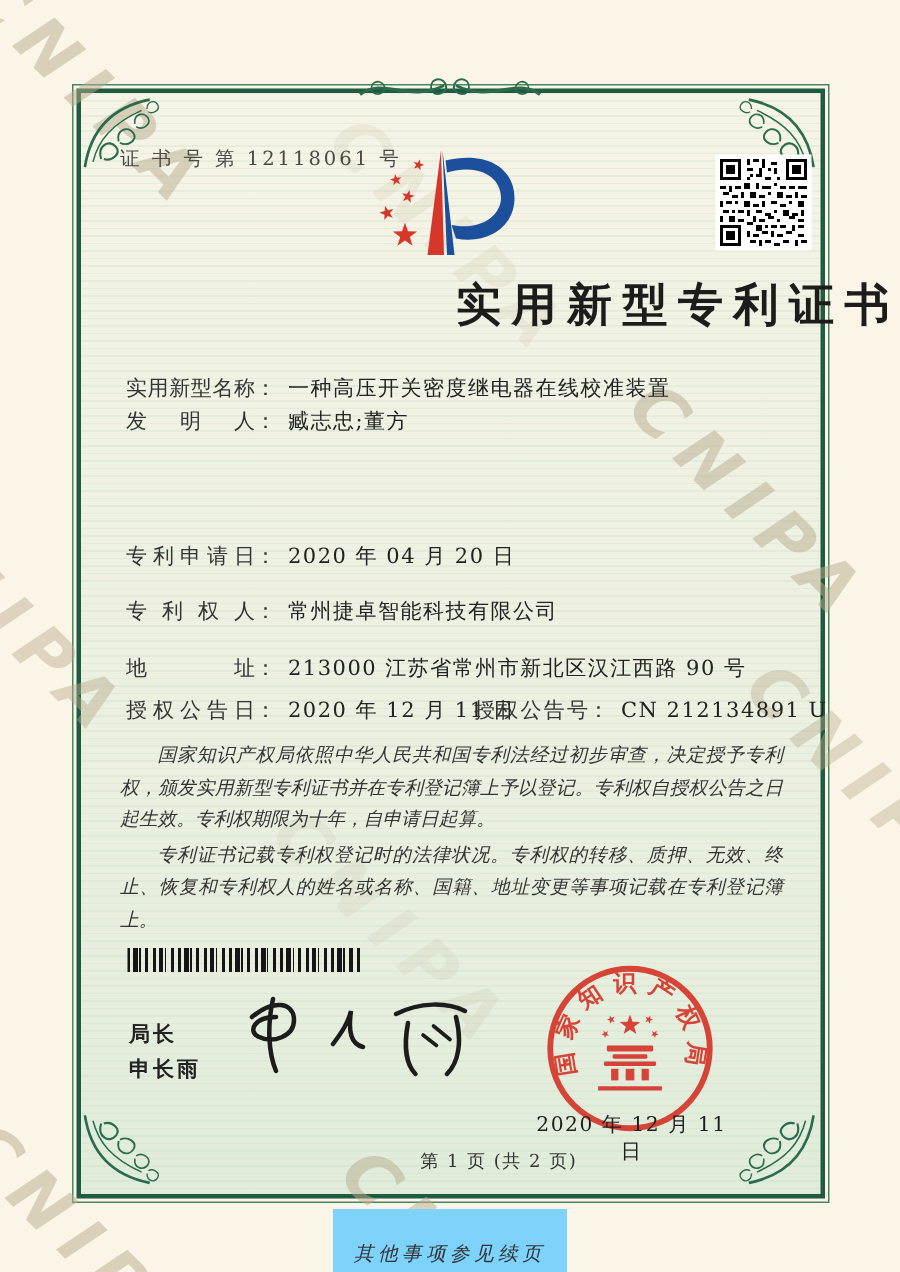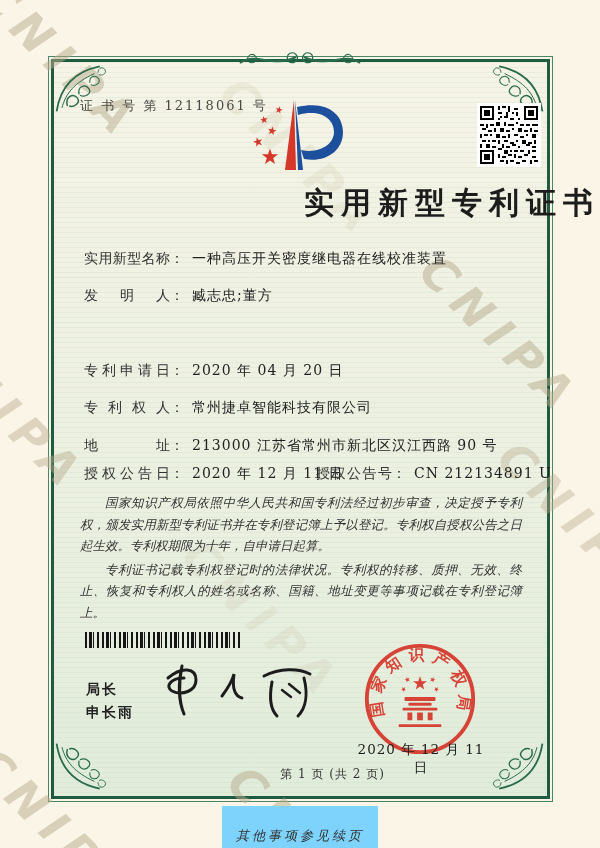--- a/index.html
+++ b/index.html
@@ -161,21 +161,21 @@
           <path d="M9 0h1v2h-1zM11 0h2v1h-2zM14 0h1v3h-1zM17 1h2v1h-2zM9 3h2v1h-2zM13 3h1v2h-1zM16 3h1v1h-1zM18 3h1v2h-1zM10 5h1v1h-1zM12 5h2v1h-2zM15 6h2v1h-2zM9 6h1v1h-1zM19 6h1v1h-1zM0 9h2v1h-2zM3 9h1v2h-1zM5 9h2v1h-2zM8 8h2v2h-2zM12 8h1v2h-1zM14 9h3v1h-3zM18 8h1v1h-1zM20 9h2v1h-2zM23 9h2v1h-2zM26 9h3v1h-3zM1 11h2v1h-2zM4 12h2v1h-2zM7 11h1v2h-1zM10 11h2v2h-2zM13 12h2v1h-2zM16 11h1v1h-1zM19 11h2v2h-2zM22 12h2v1h-2zM25 11h1v2h-1zM27 12h2v1h-2zM0 14h1v2h-1zM2 14h2v1h-2zM5 14h1v1h-1zM8 14h2v2h-2zM11 15h2v1h-2zM14 14h1v2h-1zM17 14h2v1h-2zM20 15h2v1h-2zM23 14h1v1h-1zM26 14h2v2h-2zM1 17h2v1h-2zM4 17h1v1h-1zM6 17h2v1h-2zM9 17h1v2h-1zM12 17h2v1h-2zM15 18h2v1h-2zM18 17h1v1h-1zM21 17h2v2h-2zM24 18h2v1h-2zM27 17h1v2h-1zM0 19h1v2h-1zM3 19h2v2h-2zM6 20h2v1h-2zM11 19h1v2h-1zM13 20h2v1h-2zM16 19h2v1h-2zM19 20h1v1h-1zM23 19h2v1h-2zM26 20h2v1h-2zM9 21h2v1h-2zM12 22h2v2h-2zM15 22h1v1h-1zM17 22h2v1h-2zM20 22h2v1h-2zM24 22h1v2h-1zM26 22h2v1h-2zM9 24h1v2h-1zM11 25h2v1h-2zM14 24h2v1h-2zM17 24h1v2h-1zM19 25h2v1h-2zM22 24h2v1h-2zM26 25h2v1h-2zM10 27h2v1h-2zM13 27h1v2h-1zM15 27h2v1h-2zM18 28h2v1h-2zM21 27h2v1h-2zM25 27h1v2h-1zM27 27h2v1h-2z"></path>
         </g>
       </svg>
     </div>
 
     <div class="title">实用新型专利证书</div>
 
     <div class="row" style="top:250px">
       <span class="f-label">实用新型名称</span><span>：</span><span class="f-value">一种高压开关密度继电器在线校准装置</span>
     </div>
-    <div class="row" style="top:287px">
+    <div class="row" style="top:272px">
       <span class="f-label">发明人</span><span>：</span><span class="f-value">臧志忠;董方</span>
     </div>
     <div class="row" style="top:362px">
       <span class="f-label">专利申请日</span><span>：</span><span class="f-value">2020 年 04 月 20 日</span>
     </div>
     <div class="row" style="top:399px">
       <span class="f-label">专利权人</span><span>：</span><span class="f-value">常州捷卓智能科技有限公司</span>
     </div>
     <div class="row" style="top:437px">
       <span class="f-label">地址</span><span>：</span><span class="f-value">213000 江苏省常州市新北区汉江西路 90 号</span>

